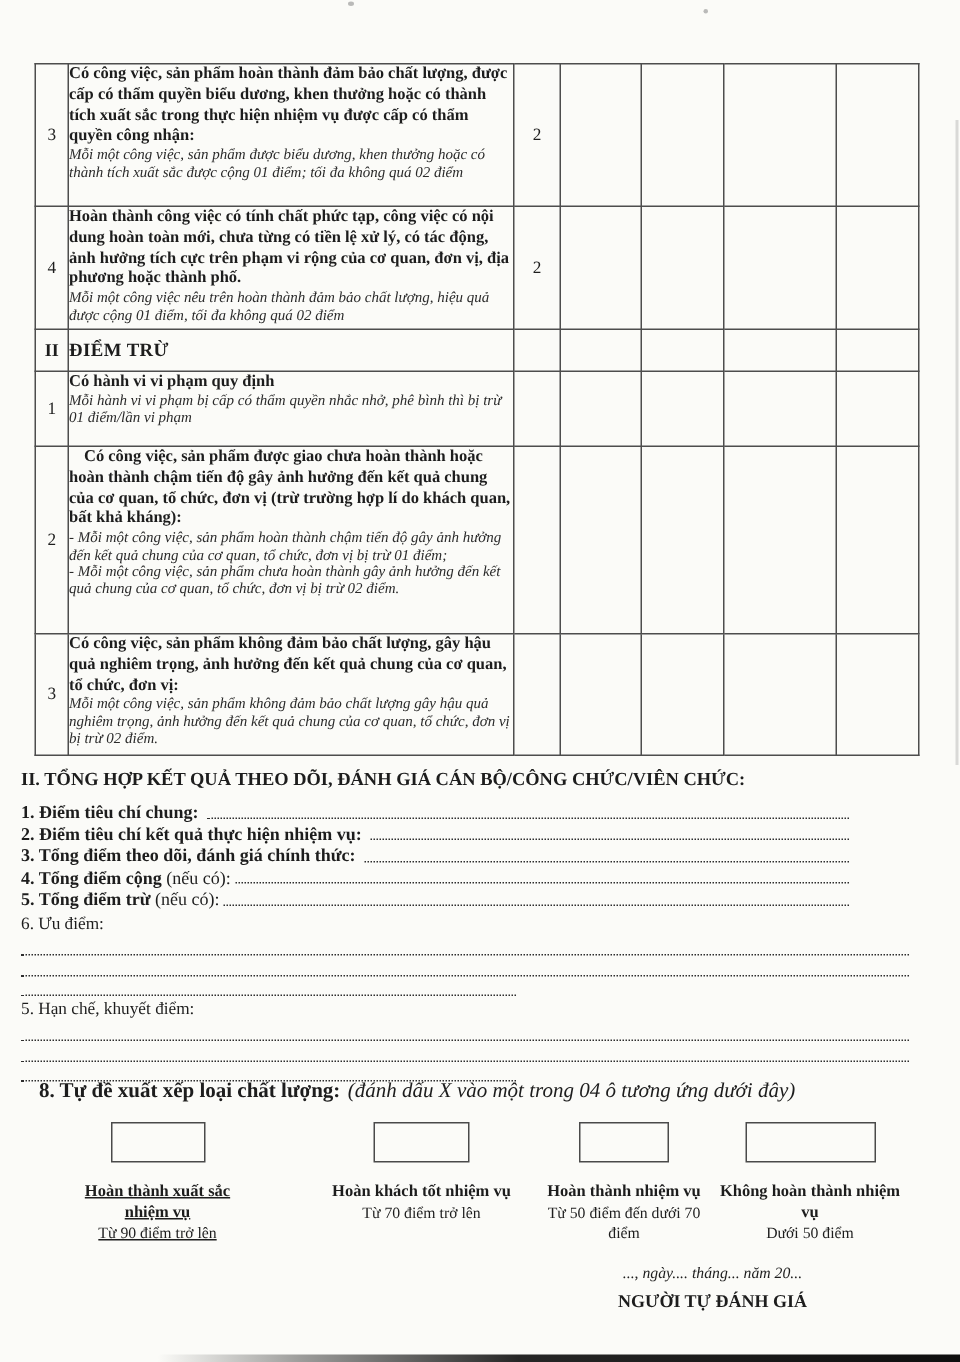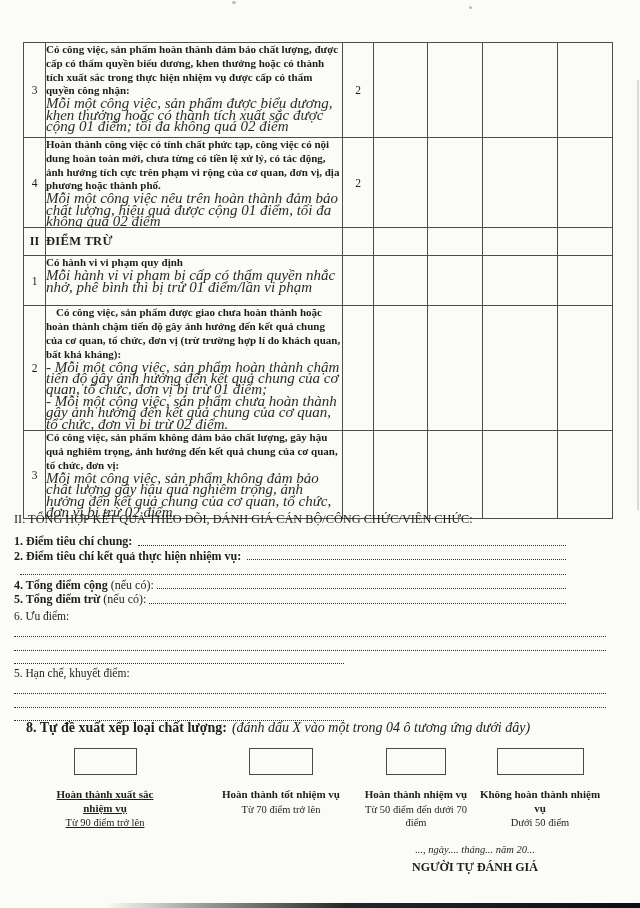--- a/index.html
+++ b/index.html
@@ -17,28 +17,28 @@
     width:589px;border-collapse:collapse;table-layout:fixed;
   }
   table.crit td{
     border:1px solid #4d4d4d;
     padding:0;overflow:hidden;
   }
   td.c-no{text-align:center;vertical-align:middle;font-size:11.5px;}
   td.c-text{padding:2px 5px 2px 6px;vertical-align:top;}
   td.c-score{text-align:center;vertical-align:middle;font-size:11.5px;}
   .main{font-weight:bold;font-size:11px;line-height:13.8px;}
-  .note{font-style:italic;font-size:15px;line-height:11.4px;color:#2a2a2a;}
+  .note{font-style:italic;font-size:10px;line-height:11.4px;color:#2a2a2a;}
   tr.section td{vertical-align:middle;}
   tr.section .main{font-size:12.5px;letter-spacing:.3px;}
   tr.section td.c-no{font-weight:bold;font-size:12px;}
   tr.ind .main{text-indent:10px;}
   
   .summary{position:absolute;left:14px;top:512px;width:602px;}
-  .sum-head{font-weight:normal;font-size:12.3px;line-height:15px;margin-bottom:7px;}
+  .sum-head{font-weight:bold;font-size:12.3px;line-height:15px;margin-bottom:7px;}
   .sumitem{display:flex;align-items:flex-end;height:14.6px;width:552px;font-size:12px;font-weight:bold;line-height:14.6px;white-space:nowrap;}
   .sumitem .reg{font-weight:normal;margin-left:3px;margin-top:36px;}
   .sumitem .dots{flex:1 1 auto;border-bottom:1.6px dotted #2e2e2e;margin:0 0 3px 3px;}
   .sumlabel{font-weight:normal;font-size:11.5px;line-height:14.6px;margin-top:2px;}
   .dotline{border-bottom:1.6px dotted #2e2e2e;height:12.5px;width:592px;}
   .dotline.short{width:330px;}
   
   .rate-head{position:absolute;left:26px;top:720px;font-size:14px;white-space:nowrap;font-family:Liberation Serif, serif;}
   .rate-head .b{font-weight:bold;}
   .rate-head .i{font-style:italic;margin-left:5px;}
@@ -170,20 +170,21 @@
       <span>1. Điểm tiêu chí chung:</span>
         <span class="reg"></span>
         <span class="dots"></span>
     </div>
     <div class="sumitem">
       <span>2. Điểm tiêu chí kết quả thực hiện nhiệm vụ:</span>
         <span class="reg"></span>
         <span class="dots"></span>
     </div>
     <div class="sumitem">
+      <span>3. Tổng điểm theo dõi, đánh giá chính thức:</span>
         <span class="reg"></span>
         <span class="dots"></span>
     </div>
     <div class="sumitem">
       <span>4. Tổng điểm cộng</span>
         <span class="reg">(nếu có):</span>
         <span class="dots"></span>
     </div>
     <div class="sumitem">
       <span>5. Tổng điểm trừ</span>
@@ -206,21 +207,21 @@
     <span class="b">8. Tự đề xuất xếp loại chất lượng:</span><span class="i">(đánh dấu X vào một trong 04 ô tương ứng dưới đây)</span>
   </div>
 
   <div class="opt opt-1">
     <div class="cbx cbx-1"></div>
     <div class="opt-label">Hoàn thành xuất sắc nhiệm vụ</div>
     <div class="opt-score">Từ 90 điểm trở lên</div>
   </div>
   <div class="opt opt-2">
     <div class="cbx cbx-2"></div>
-    <div class="opt-label">Hoàn thành tốt nhiệm vụ</div>
+    <div class="opt-label">Hoàn khách tốt nhiệm vụ</div>
     <div class="opt-score">Từ 70 điểm trở lên</div>
   </div>
   <div class="opt opt-3">
     <div class="cbx cbx-3"></div>
     <div class="opt-label">Hoàn thành nhiệm vụ</div>
     <div class="opt-score">Từ 50 điểm đến dưới 70 điểm</div>
   </div>
   <div class="opt opt-4">
     <div class="cbx cbx-4"></div>
     <div class="opt-label">Không hoàn thành nhiệm vụ</div>

